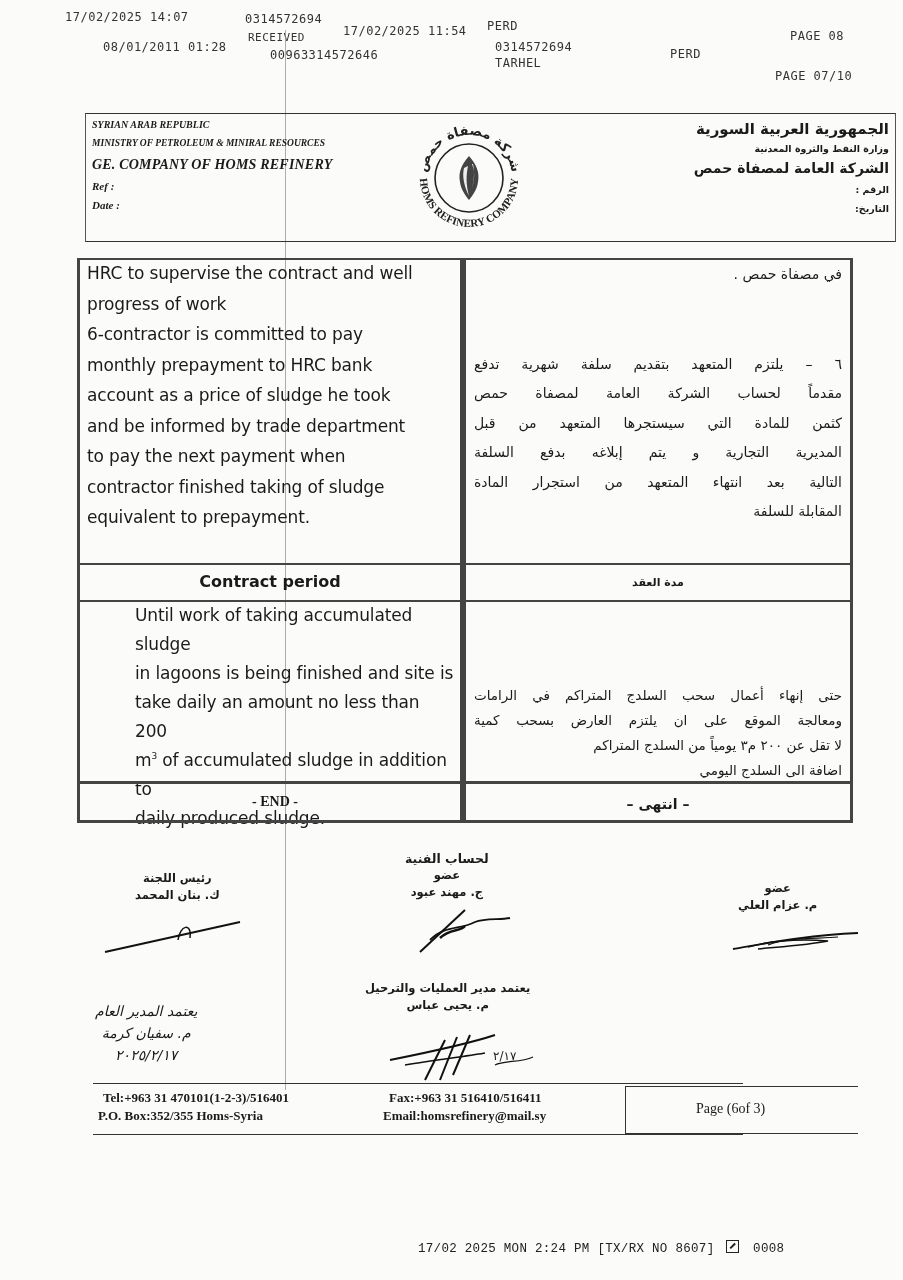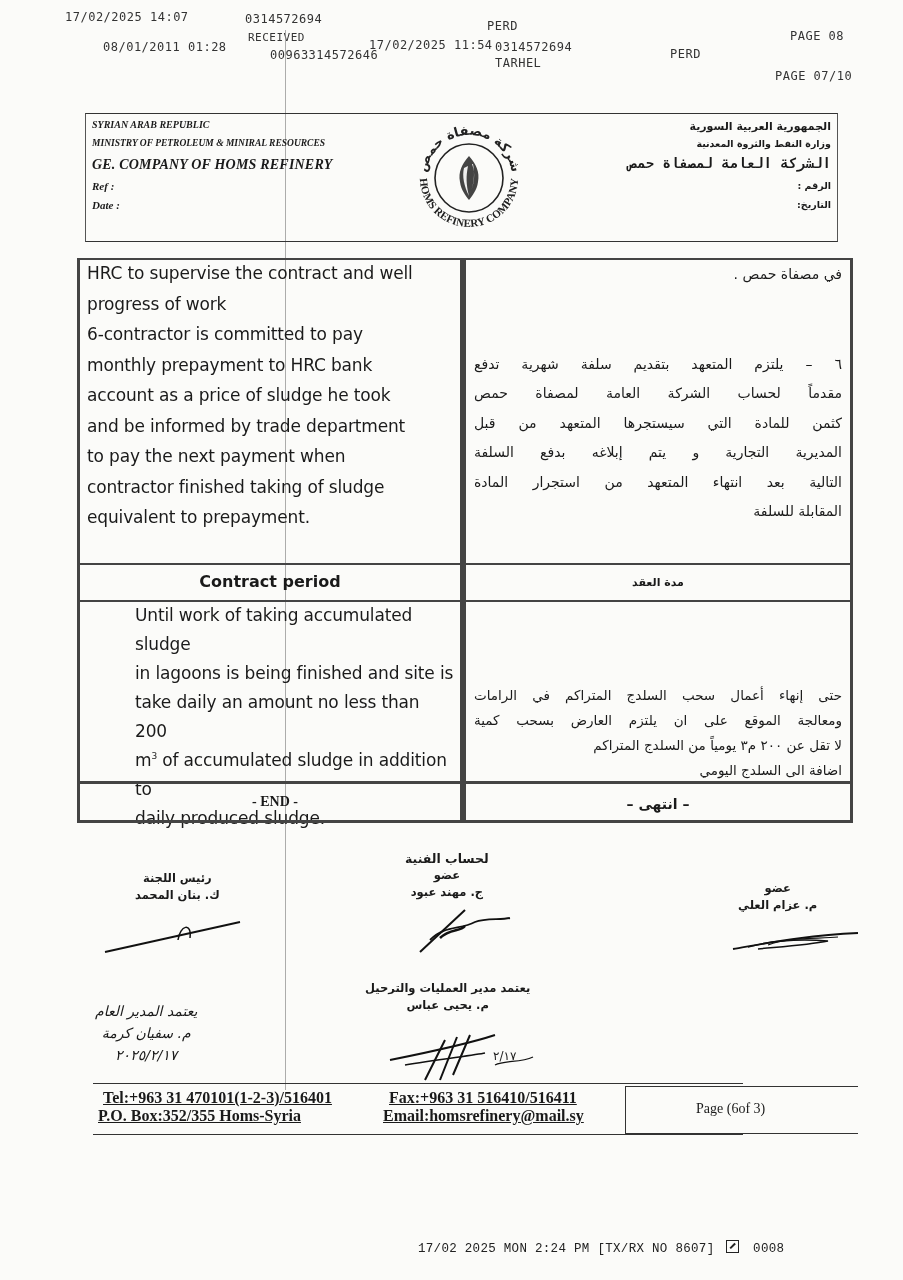--- a/index.html
+++ b/index.html
@@ -5,30 +5,30 @@
   html, body { margin: 0; padding: 0; }
   body {
     width: 903px; height: 1280px; position: relative; overflow: hidden;
     background: #fbfbf9; color: #1a1a1a;
     font-family: "DejaVu Sans", sans-serif;
   }
   .fax { position: absolute; font-family: "DejaVu Sans Mono", monospace; font-size: 12px; color: #333; letter-spacing: 0.5px; white-space: nowrap; }
   .fold-line { position: absolute; left: 285px; top: 30px; width: 1px; height: 1060px; background: #8a8a8a; opacity: 0.7; }
 
   
-  .letterhead { position: absolute; left: 85px; top: 113px; width: 753px; height: 129px; border-top: 1.5px solid #333; border-bottom: 1.5px solid #333; border-left: 1px solid #555; border-right: 1px solid #555; box-sizing: border-box; padding-left: 44px; }
+  .letterhead { position: absolute; left: 85px; top: 113px; width: 811px; height: 129px; border-top: 1.5px solid #333; border-bottom: 1.5px solid #333; border-left: 1px solid #555; border-right: 1px solid #555; box-sizing: border-box; padding-left: 44px; }
   .lh-left { position: absolute; left: 6px; top: 2px; font-family: "Liberation Serif", serif; font-style: italic; font-weight: bold; }
   .lh-left .l1 { font-size: 10px; margin-top: 3px; }
   .lh-left .l2 { font-size: 9.5px; margin-top: 8px; }
   .lh-left .l3 { font-size: 14px; margin-top: 9px; letter-spacing: 0.2px; }
   .lh-left .l4, .lh-left .l5 { font-size: 11px; margin-top: 7px; }
   .lh-right { position: absolute; right: 6px; top: 6px; text-align: right; direction: rtl; font-family: "DejaVu Sans", sans-serif; font-weight: bold; }
-  .lh-right .r1 { font-size: 11px; }
+  .lh-right .r1 { font-size: 15px; }
   .lh-right .r2 { font-size: 9.5px; margin-top: 5px; }
-  .lh-right .r3 { font-size: 14px; margin-top: 6px; font-family: Liberation Mono, monospace; }
+  .lh-right .r3 { font-size: 14px; margin-top: 6px; }
   .lh-right .r4, .lh-right .r5 { font-size: 9.5px; margin-top: 8px; }
   .logo { position: absolute; left: 320px; top: 2px; width: 126px; height: 124px; }
 
   
   .tbl { position: absolute; left: 77px; top: 258px; width: 776px; }
   .col-l { position: absolute; left: 0; width: 386px; border-left: 3px solid #444; border-right: 3px solid #444; box-sizing: border-box; }
   .col-r { position: absolute; left: 386px; width: 390px; border-left: 3px solid #444; border-right: 3px solid #444; box-sizing: border-box; }
   .cell-en { font-family: "DejaVu Sans", sans-serif; font-size: 17px; line-height: 30.5px; padding: 0 6px 0 7px; letter-spacing: -0.15px; }
   .cell-ar { font-family: "DejaVu Sans", sans-serif; font-size: 14px; line-height: 29.5px; direction: rtl; text-align: justify; padding: 0 8px; }
   .hdr-en { font-weight: bold; font-size: 16px; text-align: center; border-radius: 16px; }
@@ -36,35 +36,35 @@
   .hline { position: absolute; height: 2px; background: #444; }
   .end-en { font-family: "Liberation Serif", serif; font-weight: bold; font-size: 14px; text-align: center; }
   .end-ar { font-size: 14px; text-align: center; direction: rtl; font-weight: bold; }
 
   
   .sig { position: absolute; direction: rtl; text-align: center; font-weight: bold; font-size: 11.5px; line-height: 17px; white-space: nowrap; }
   .scribble { position: absolute; }
 
   
   .footer { position: absolute; left: 93px; top: 1083px; width: 650px; height: 50px; border-top: 1.5px solid #333; border-bottom: 1.5px solid #333; }
-  .footer .f { position: absolute; font-family: "Liberation Serif", serif; font-weight: bold; font-size: 16px; line-height: 19px; white-space: nowrap; text-decoration: underline; }
+  .footer .f { position: absolute; font-family: "Liberation Serif", serif; font-weight: bold; font-size: 13px; line-height: 19px; white-space: nowrap; }
   .page-box { position: absolute; left: 625px; top: 1086px; width: 233px; height: 48px; border-left: 1.5px solid #333; border-top: 1.5px solid #333; border-bottom: 1.5px solid #333; box-sizing: border-box; }
   .page-box span { position: absolute; left: 70px; top: 14px; font-family: "Liberation Serif", serif; font-size: 14px; }
   .fax-footer { position: absolute; left: 418px; top: 1240px; font-family: "Liberation Mono", monospace; font-size: 12.5px; color: #222; white-space: nowrap; letter-spacing: 0.3px; }
   .sup { font-size: 9px; vertical-align: super; line-height: 0; }
 </style>
 </head>
 <body>
 
 <div class="fax" style="left:65px;top:10px;">17/02/2025  14:07</div>
 <div class="fax" style="left:245px;top:12px;">0314572694</div>
 <div class="fax" style="left:487px;top:19px;">PERD</div>
 <div class="fax" style="left:103px;top:40px;">08/01/2011  01:28</div>
 <div class="fax" style="left:248px;top:31px;font-size:11px;">RECEIVED</div>
-<div class="fax" style="left:343px;top:38px;margin-left:26px;">17/02/2025 11:54</div>
+<div class="fax" style="left:343px;top:24px;">17/02/2025 11:54</div>
 <div class="fax" style="left:270px;top:48px;">00963314572646</div>
 <div class="fax" style="left:495px;top:40px;">0314572694</div>
 <div class="fax" style="left:495px;top:56px;">TARHEL</div>
 <div class="fax" style="left:670px;top:47px;">PERD</div>
 <div class="fax" style="left:790px;top:29px;text-align:right;">PAGE  08</div>
 <div class="fax" style="left:775px;top:69px;">PAGE  07/10</div>
 
 <div class="fold-line"></div>
 
 <div class="letterhead">

